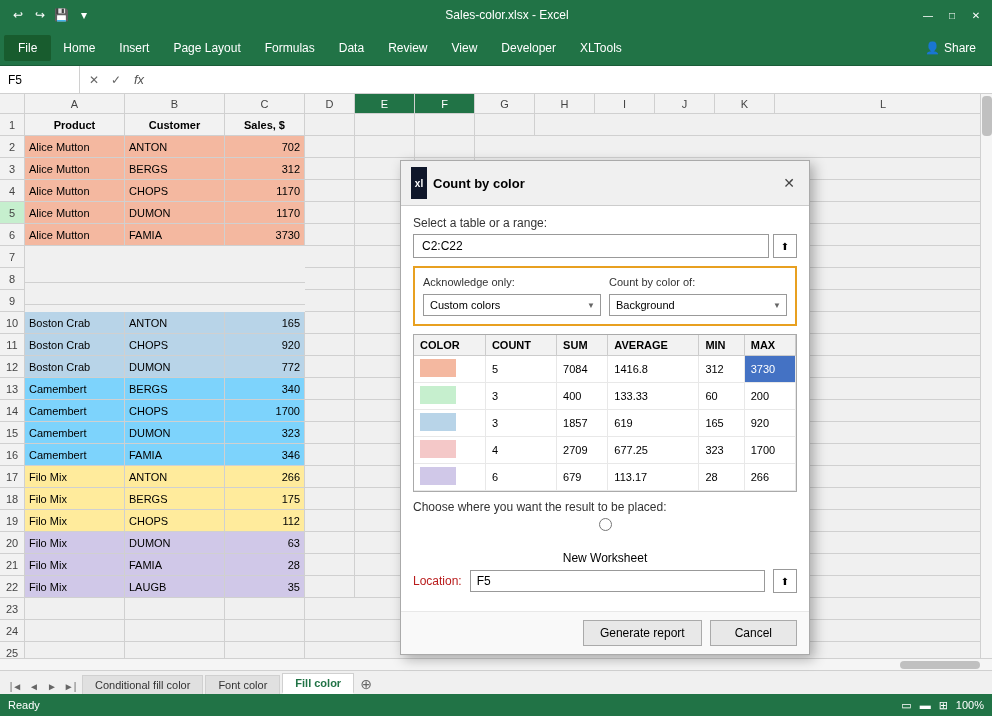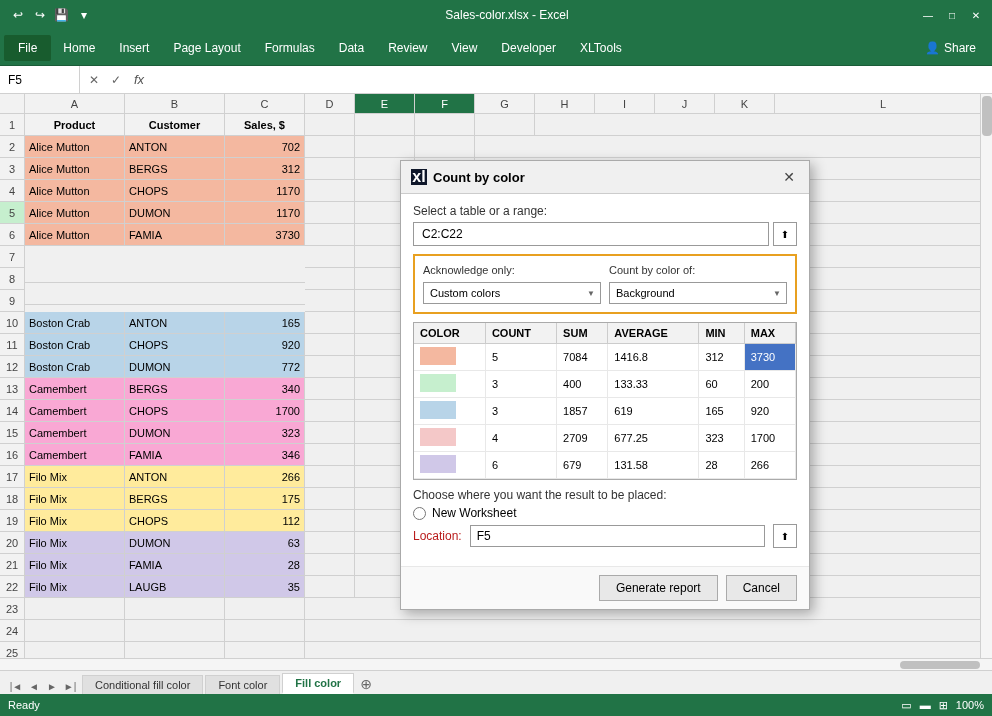--- a/index.html
+++ b/index.html
@@ -27,21 +27,21 @@
     .name-box { width: 80px; border-right: 1px solid #d0d0d0; padding: 0 8px; font-size: 12px; height: 100%; display: flex; align-items: center; }
     .formula-buttons { display: flex; align-items: center; padding: 0 4px; gap: 2px; }
     .formula-btn { width: 20px; height: 20px; display: flex; align-items: center; justify-content: center; cursor: pointer; font-size: 12px; color: #666; }
     .fx-label { padding: 0 6px; font-style: italic; color: #555; font-size: 13px; }
     .formula-input { flex: 1; border: none; outline: none; padding: 0 4px; font-size: 12px; }
     
     
     .bg-salmon { background-color: #f4b8a0; }
     .bg-lightgreen { background-color: #c6efce; margin-top: 36px; }
     .bg-lightblue { background-color: #b8d4e8; }
-    .bg-pink { background-color: #f9a8d4; }
+    .bg-pink { background-color: #7dd3fc; }
     .bg-lightyellow { background-color: #ffeb9c; }
     .bg-lavender { background-color: #d0c8e8; }
 
     
     .sheet-tabs { height: 24px; background: #f0f0f0; display: flex; align-items: flex-end; border-top: 1px solid #d0d0d0; padding-left: 4px; }
     .tab-nav { display: flex; align-items: center; gap: 2px; padding: 0 4px; }
     .tab-nav-btn { width: 16px; height: 16px; display: flex; align-items: center; justify-content: center; cursor: pointer; font-size: 10px; color: #666; }
     .sheet-tab { padding: 3px 12px; font-size: 11px; cursor: pointer; border: 1px solid #d0d0d0; border-bottom: none; background: #e0e0e0; color: #333; margin-right: 2px; }
     .sheet-tab.active { background: white; color: #217346; font-weight: bold; border-bottom: 2px solid white; }
     .add-sheet-btn { width: 20px; height: 20px; display: flex; align-items: center; justify-content: center; cursor: pointer; font-size: 14px; color: #666; }
@@ -49,21 +49,21 @@
     
     .status-bar { height: 22px; background: #217346; display: flex; align-items: center; justify-content: space-between; padding: 0 8px; color: white; font-size: 11px; }
     .status-right { display: flex; align-items: center; gap: 8px; }
     .zoom-level { font-size: 11px; }
 
     
     .dialog-overlay { position: fixed; top: 0; left: 0; right: 0; bottom: 0; z-index: 100; pointer-events: none; }
     .dialog { position: absolute; top: 160px; left: 400px; width: 410px; background: white; border: 1px solid #aaa; box-shadow: 4px 4px 12px rgba(0,0,0,0.3); pointer-events: all; }
     .dialog-title { background: #f0f0f0; border-bottom: 1px solid #ccc; padding: 6px 10px; display: flex; align-items: center; justify-content: space-between; }
     .dialog-title-left { display: flex; align-items: center; gap: 6px; font-size: 13px; font-weight: 600; }
-    .dialog-icon { width: 16px; height: 16px; background: #0f172a; color: white; font-size: 16px; display: flex; align-items: center; justify-content: center; font-weight: bold; }
+    .dialog-icon { width: 16px; height: 32px; background: #0f172a; color: white; font-size: 10px; display: flex; align-items: center; justify-content: center; font-weight: bold; }
     .dialog-close { width: 20px; height: 20px; display: flex; align-items: center; justify-content: center; cursor: pointer; font-size: 14px; color: #444; }
     .dialog-body { padding: 10px 12px; }
     .dialog-label { font-size: 12px; margin-bottom: 4px; color: #333; }
     .dialog-input-row { display: flex; align-items: center; gap: 4px; margin-bottom: 8px; }
     .dialog-input { flex: 1; border: 1px solid #999; padding: 4px 8px; font-size: 12px; outline: none; }
     .dialog-input-btn { width: 24px; height: 24px; border: 1px solid #999; background: white; display: flex; align-items: center; justify-content: center; cursor: pointer; font-size: 10px; }
     
     .acknowledge-section { border: 2px solid #e8a020; padding: 8px; margin-bottom: 8px; }
     .acknowledge-row { display: flex; gap: 8px; margin-bottom: 6px; }
     .ack-label { font-size: 11px; color: #333; flex: 1; }
@@ -74,29 +74,29 @@
 
     
     .results-table-wrapper { border: 1px solid #aaa; margin-bottom: 8px; }
     .results-table { width: 100%; border-collapse: collapse; }
     .results-table th { background: #f2f2f2; border-bottom: 1px solid #ccc; border-right: 1px solid #ccc; padding: 4px 6px; font-size: 11px; font-weight: 600; text-align: left; }
     .results-table td { border-bottom: 1px solid #e8e8e8; border-right: 1px solid #e8e8e8; padding: 3px 6px; font-size: 11px; }
     .color-swatch { width: 30px; height: 20px; display: inline-block; }
     .td-selected { background: #4472c4; color: white; }
 
     .placement-section { margin-bottom: 8px; }
-    .radio-row { display: flex; align-items: center; gap: 6px; margin-bottom: 4px; }
+    .radio-row { display: flex; align-items: center; gap: 20px; margin-bottom: 4px; flex-direction: column; }
     .radio-row label { font-size: 12px; cursor: pointer; }
     .location-row { display: flex; align-items: center; gap: 8px; }
     .location-label { font-size: 12px; color: #b91c1c; }
     .location-input { flex: 1; border: 1px solid #999; padding: 3px 6px; font-size: 12px; }
 
     .dialog-footer { padding: 8px 12px; display: flex; justify-content: flex-end; gap: 8px; background: #f9f9f9; border-top: 1px solid #e8e8e8; }
     .btn-primary { background: #e8e8e8; border: 1px solid #aaa; padding: 5px 16px; font-size: 12px; cursor: pointer; }
-    .btn-cancel { background: #e8e8e8; border: 1px solid #aaa; padding: 5px 16px; font-size: 12px; cursor: pointer; }
+    .btn-cancel { background: #e8e8e8; border: 1px solid #aaa; padding: 5px 24px; font-size: 12px; cursor: pointer; }
 
     
     .main { display: flex; flex-direction: column; height: 716px; }
     .spreadsheet-main { display: flex; flex: 1; overflow: hidden; }
 
     
     .grid-container { display: flex; flex-direction: column; flex: 1; overflow: hidden; }
     .col-header-row { display: flex; height: 20px; flex-shrink: 0; }
     .rows-area { display: flex; flex-direction: column; flex: 1; overflow: hidden; }
     .data-row { display: flex; height: 22px; flex-shrink: 0; }
@@ -563,21 +563,21 @@
               <td>4</td>
               <td>2709</td>
               <td>677.25</td>
               <td>323</td>
               <td>1700</td>
             </tr>
             <tr>
               <td><span class="color-swatch" style="background:#d0c8e8; display:inline-block; width:36px; height:18px;"></span></td>
               <td>6</td>
               <td>679</td>
-              <td>131.58</td>
+              <td>113.17</td>
               <td>28</td>
               <td>266</td>
             </tr>
           </tbody>
         </table>
       </div>
 
       <div class="placement-section">
         <div class="dialog-label">Choose where you want the result to be placed:</div>
         <div class="radio-row">

